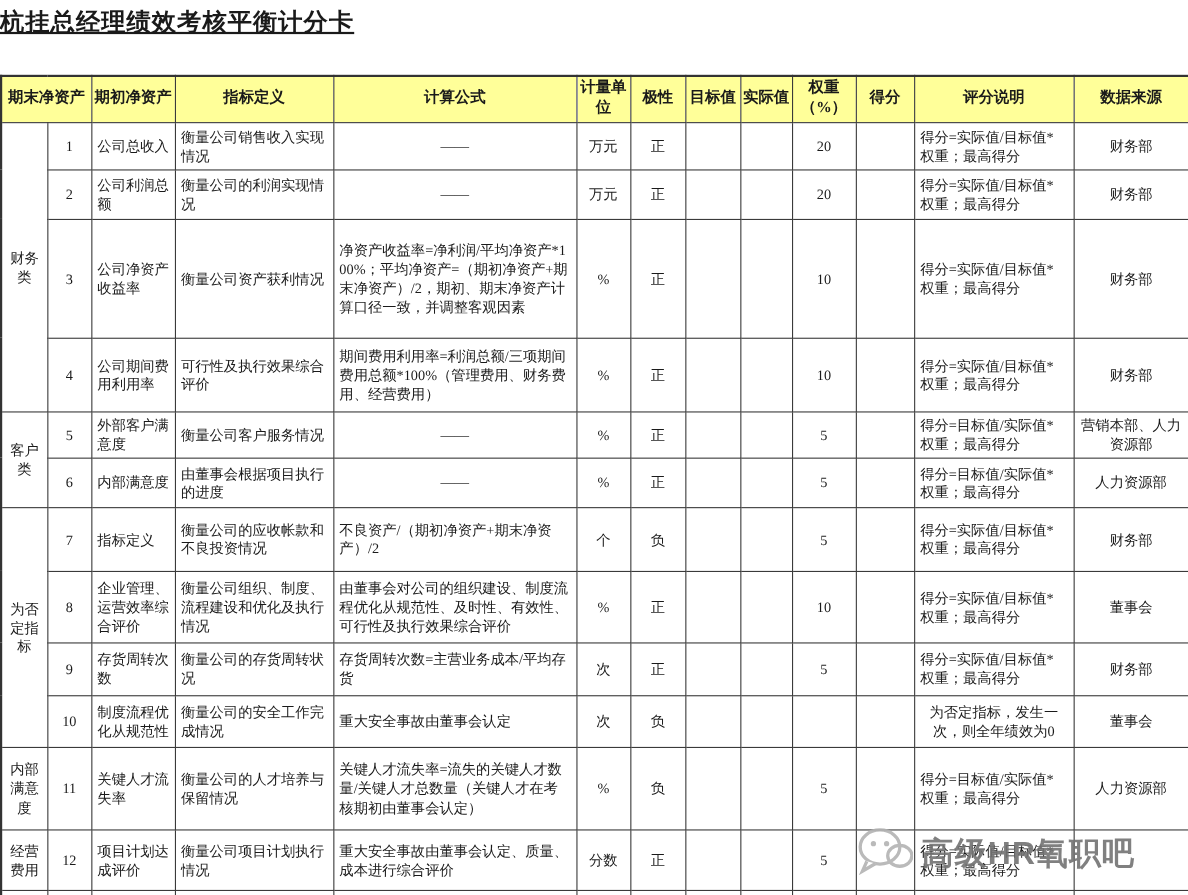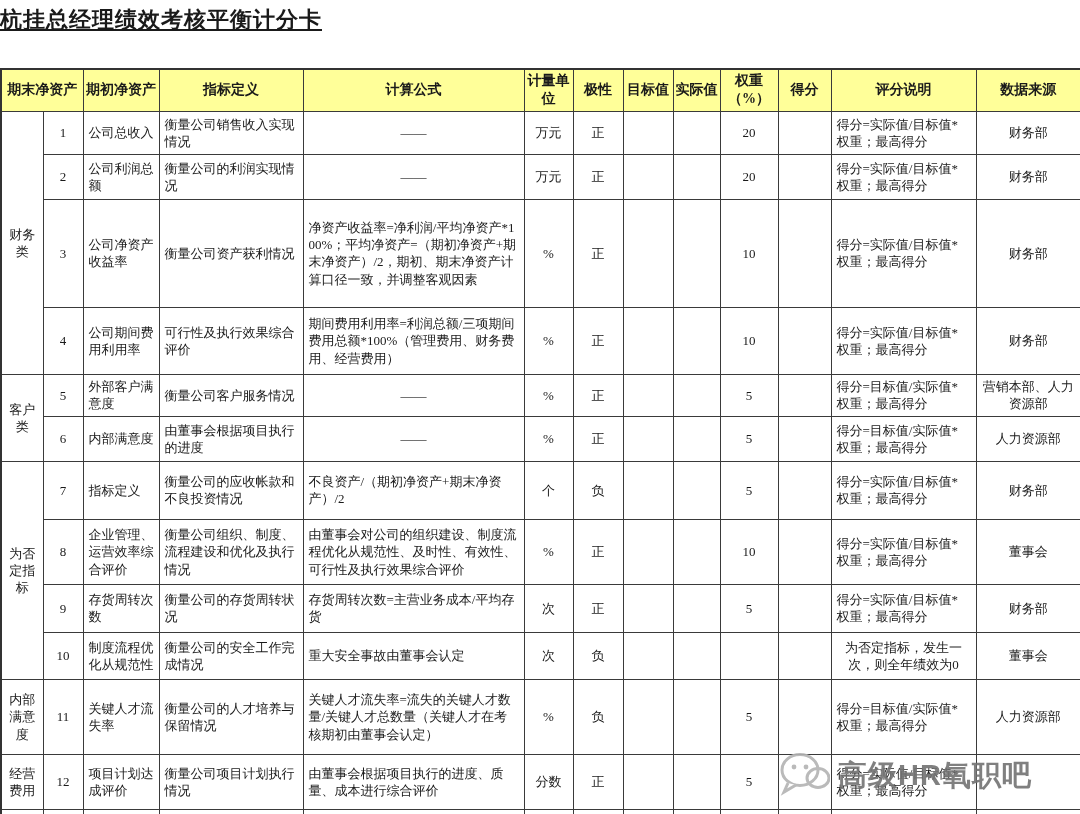--- a/index.html
+++ b/index.html
@@ -242,21 +242,21 @@
       <td class="c"></td>
       <td>得分=目标值/实际值*权重；最高得分</td>
       <td class="c">人力资源部</td>
     </tr>
 
     <tr style="height:55px">
       <td class="sec c">经营费用</td>
       <td class="c num">12</td>
       <td>项目计划达成评价</td>
       <td>衡量公司项目计划执行情况</td>
-      <td>由董事会根据项目执行的进度、质量、成本进行综合评价</td>
+      <td>重大安全事故由董事会认定、质量、成本进行综合评价</td>
       <td class="c">分数</td>
       <td class="c">正</td>
       <td class="c"></td>
       <td class="c"></td>
       <td class="c">5</td>
       <td class="c"></td>
       <td>得分=实际值/目标值*权重；最高得分</td>
       <td class="c"></td>
     </tr>
 

